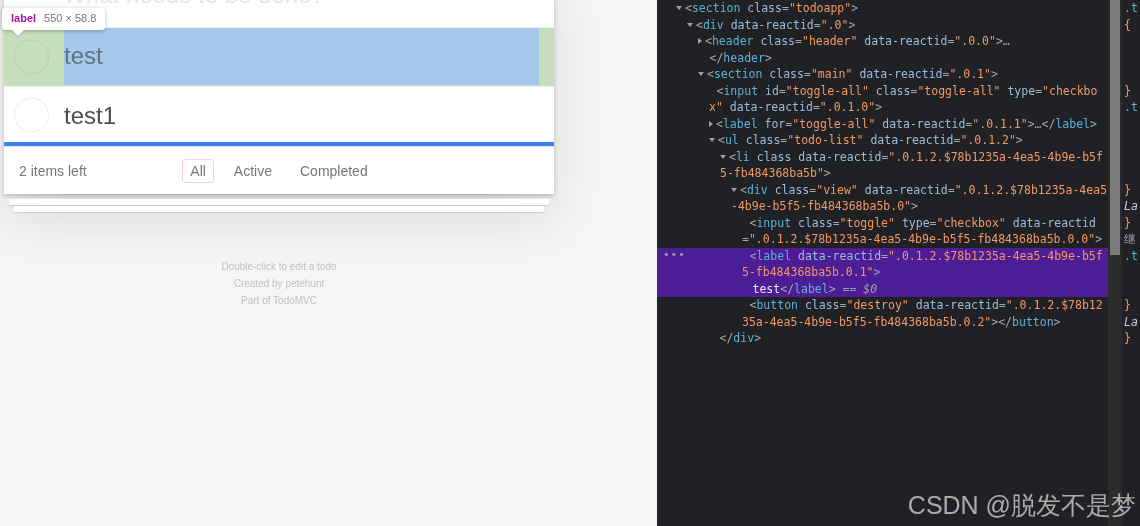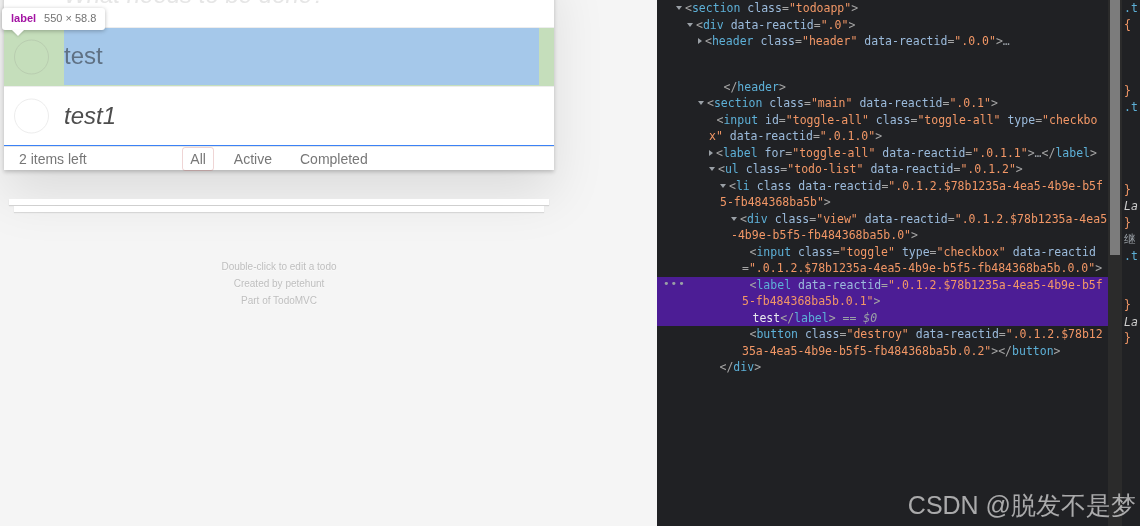--- a/index.html
+++ b/index.html
@@ -33,21 +33,21 @@
     font-family: "Liberation Sans", sans-serif;
     background: transparent;
   }
   .new-todo::placeholder { color: #e6e6e6; font-style: italic; font-weight: 300; }
 
   ul.todo-list { list-style: none; margin: 0; padding: 0; }
   ul.todo-list li {
     position: relative; border-bottom: 1px solid #ededed;
     height: 59px;
   }
-  ul.todo-list li:last-child { border-bottom: 1px solid #3b82f6; font-style: italic; }
+  ul.todo-list li:last-child { border-bottom: 4px solid #3b82f6; }
   li.highlighted { background: #c5debb; }
   .toggle-circle {
     position: absolute; left: 10px; top: 50%; transform: translateY(-50%);
     width: 35px; height: 35px; border-radius: 50%;
     border: 1px solid #ededed;
   }
   li.highlighted .toggle-circle { border-color: #b9cdb0; }
   .todo-label {
     display: block; margin-left: 60px; padding: 15px 15px 15px 0;
     font-size: 24px; font-weight: 300; line-height: 1.2;
@@ -55,21 +55,21 @@
   }
   li.highlighted .todo-label {
     background: #a5c8ea;
     color: #5f7184;
     margin-left: 60px;
     margin-right: 15px;
     padding: 14px 0 14px 0;
   }
 
   .footer {
-    position: relative; height: 24px;
+    position: relative; height: 48px;
     color: #777; border-top: 1px solid #e6e6e6;
     display: flex; align-items: center;
     font-size: 14px;
   }
   .todo-count { position: absolute; left: 15px; font-size: 14px; color: #777; font-weight: 300; }
   .filters { position: absolute; left: 0; right: 0; display: flex; justify-content: center; gap: 12px; }
   .filters a {
     color: #777; text-decoration: none; padding: 3px 7px;
     border: 1px solid transparent; border-radius: 3px; font-size: 14px;
   }
@@ -240,21 +240,21 @@
     </div>
 
   </div>
 
   <div id="devtools">
 
     <div id="elements-pane">
         <div class="code-line" style="padding-left: 19px; text-indent: 0px;"><span class="tri open"></span><span class="punct">&lt;</span><span class="tagname">section</span><span class="punct"> </span><span class="attrname">class</span><span class="punct">=</span><span class="attrval">"todoapp"</span><span class="punct">&gt;</span></div>
         <div class="code-line" style="padding-left: 30px; text-indent: 0px;"><span class="tri open"></span><span class="punct">&lt;</span><span class="tagname">div</span><span class="punct"> </span><span class="attrname">data-reactid</span><span class="punct">=</span><span class="attrval">".0"</span><span class="punct">&gt;</span></div>
         <div class="code-line" style="padding-left: 41px; text-indent: 0px;"><span class="tri"></span><span class="punct">&lt;</span><span class="tagname">header</span><span class="punct"> </span><span class="attrname">class</span><span class="punct">=</span><span class="attrval">"header"</span><span class="punct"> </span><span class="attrname">data-reactid</span><span class="punct">=</span><span class="attrval">".0.0"</span><span class="punct">&gt;</span><span class="ellipsis">…</span></div>
-        <div class="code-line" style="padding-left: 59px; text-indent: 0px; margin-top: 29px;"><span class="tri spacer"></span><span class="punct">&lt;/</span><span class="tagname">header</span><span class="punct">&gt;</span></div>
+        <div class="code-line" style="padding-left: 45px; text-indent: 0px;"><span class="tri spacer"></span><span class="punct">&lt;/</span><span class="tagname">header</span><span class="punct">&gt;</span></div>
         <div class="code-line" style="padding-left: 41px; text-indent: 0px;"><span class="tri open"></span><span class="punct">&lt;</span><span class="tagname">section</span><span class="punct"> </span><span class="attrname">class</span><span class="punct">=</span><span class="attrval">"main"</span><span class="punct"> </span><span class="attrname">data-reactid</span><span class="punct">=</span><span class="attrval">".0.1"</span><span class="punct">&gt;</span></div>
         <div class="code-line" style="padding-left: 52px; text-indent: 0px;"><span class="tri spacer"></span><span class="punct">&lt;</span><span class="tagname">input</span><span class="punct"> </span><span class="attrname">id</span><span class="punct">=</span><span class="attrval">"toggle-all"</span><span class="punct"> </span><span class="attrname">class</span><span class="punct">=</span><span class="attrval">"toggle-all"</span><span class="punct"> </span><span class="attrname">type</span><span class="punct">=</span><span class="attrval">"checkbox"</span><span class="punct"> </span><span class="attrname">data-reactid</span><span class="punct">=</span><span class="attrval">".0.1.0"</span><span class="punct">&gt;</span></div>
         <div class="code-line" style="padding-left: 52px; text-indent: 0px;"><span class="tri"></span><span class="punct">&lt;</span><span class="tagname">label</span><span class="punct"> </span><span class="attrname">for</span><span class="punct">=</span><span class="attrval">"toggle-all"</span><span class="punct"> </span><span class="attrname">data-reactid</span><span class="punct">=</span><span class="attrval">".0.1.1"</span><span class="punct">&gt;</span><span class="ellipsis">…</span><span class="punct">&lt;/</span><span class="tagname">label</span><span class="punct">&gt;</span></div>
         <div class="code-line" style="padding-left: 52px; text-indent: 0px;"><span class="tri open"></span><span class="punct">&lt;</span><span class="tagname">ul</span><span class="punct"> </span><span class="attrname">class</span><span class="punct">=</span><span class="attrval">"todo-list"</span><span class="punct"> </span><span class="attrname">data-reactid</span><span class="punct">=</span><span class="attrval">".0.1.2"</span><span class="punct">&gt;</span></div>
         <div class="code-line" style="padding-left: 63px; text-indent: 0px;"><span class="tri open"></span><span class="punct">&lt;</span><span class="tagname">li</span><span class="punct"> </span><span class="attrname">class</span><span class="punct"> </span><span class="attrname">data-reactid</span><span class="punct">=</span><span class="attrval">".0.1.2.$78b1235a-4ea5-4b9e-b5f5-fb484368ba5b"</span><span class="punct">&gt;</span></div>
         <div class="code-line" style="padding-left: 74px; text-indent: 0px;"><span class="tri open"></span><span class="punct">&lt;</span><span class="tagname">div</span><span class="punct"> </span><span class="attrname">class</span><span class="punct">=</span><span class="attrval">"view"</span><span class="punct"> </span><span class="attrname">data-reactid</span><span class="punct">=</span><span class="attrval">".0.1.2.$78b1235a-4ea5-4b9e-b5f5-fb484368ba5b.0"</span><span class="punct">&gt;</span></div>
         <div class="code-line" style="padding-left: 85px; text-indent: 0px;"><span class="tri spacer"></span><span class="punct">&lt;</span><span class="tagname">input</span><span class="punct"> </span><span class="attrname">class</span><span class="punct">=</span><span class="attrval">"toggle"</span><span class="punct"> </span><span class="attrname">type</span><span class="punct">=</span><span class="attrval">"checkbox"</span><span class="punct"> </span><span class="attrname">data-reactid</span><span class="punct">=</span><span class="attrval">".0.1.2.$78b1235a-4ea5-4b9e-b5f5-fb484368ba5b.0.0"</span><span class="punct">&gt;</span></div>
         <div class="code-line sel sel-first" style="padding-left: 85px; text-indent: 0px;"><span class="tri spacer"></span><span class="punct">&lt;</span><span class="tagname">label</span><span class="punct"> </span><span class="attrname">data-reactid</span><span class="punct">=</span><span class="attrval">".0.1.2.$78b1235a-4ea5-4b9e-b5f5-fb484368ba5b.0.1"</span><span class="punct">&gt;</span></div>
         <div class="code-line sel" style="padding-left: 88px; text-indent: 0px;"><span class="tri spacer"></span><span class="textnode">test</span><span class="punct">&lt;/</span><span class="tagname">label</span><span class="punct">&gt;</span><span class="dollar"> == $0</span></div>
         <div class="code-line" style="padding-left: 85px; text-indent: 0px;"><span class="tri spacer"></span><span class="punct">&lt;</span><span class="tagname">button</span><span class="punct"> </span><span class="attrname">class</span><span class="punct">=</span><span class="attrval">"destroy"</span><span class="punct"> </span><span class="attrname">data-reactid</span><span class="punct">=</span><span class="attrval">".0.1.2.$78b1235a-4ea5-4b9e-b5f5-fb484368ba5b.0.2"</span><span class="punct">&gt;</span><span class="punct">&lt;/</span><span class="tagname">button</span><span class="punct">&gt;</span></div>

